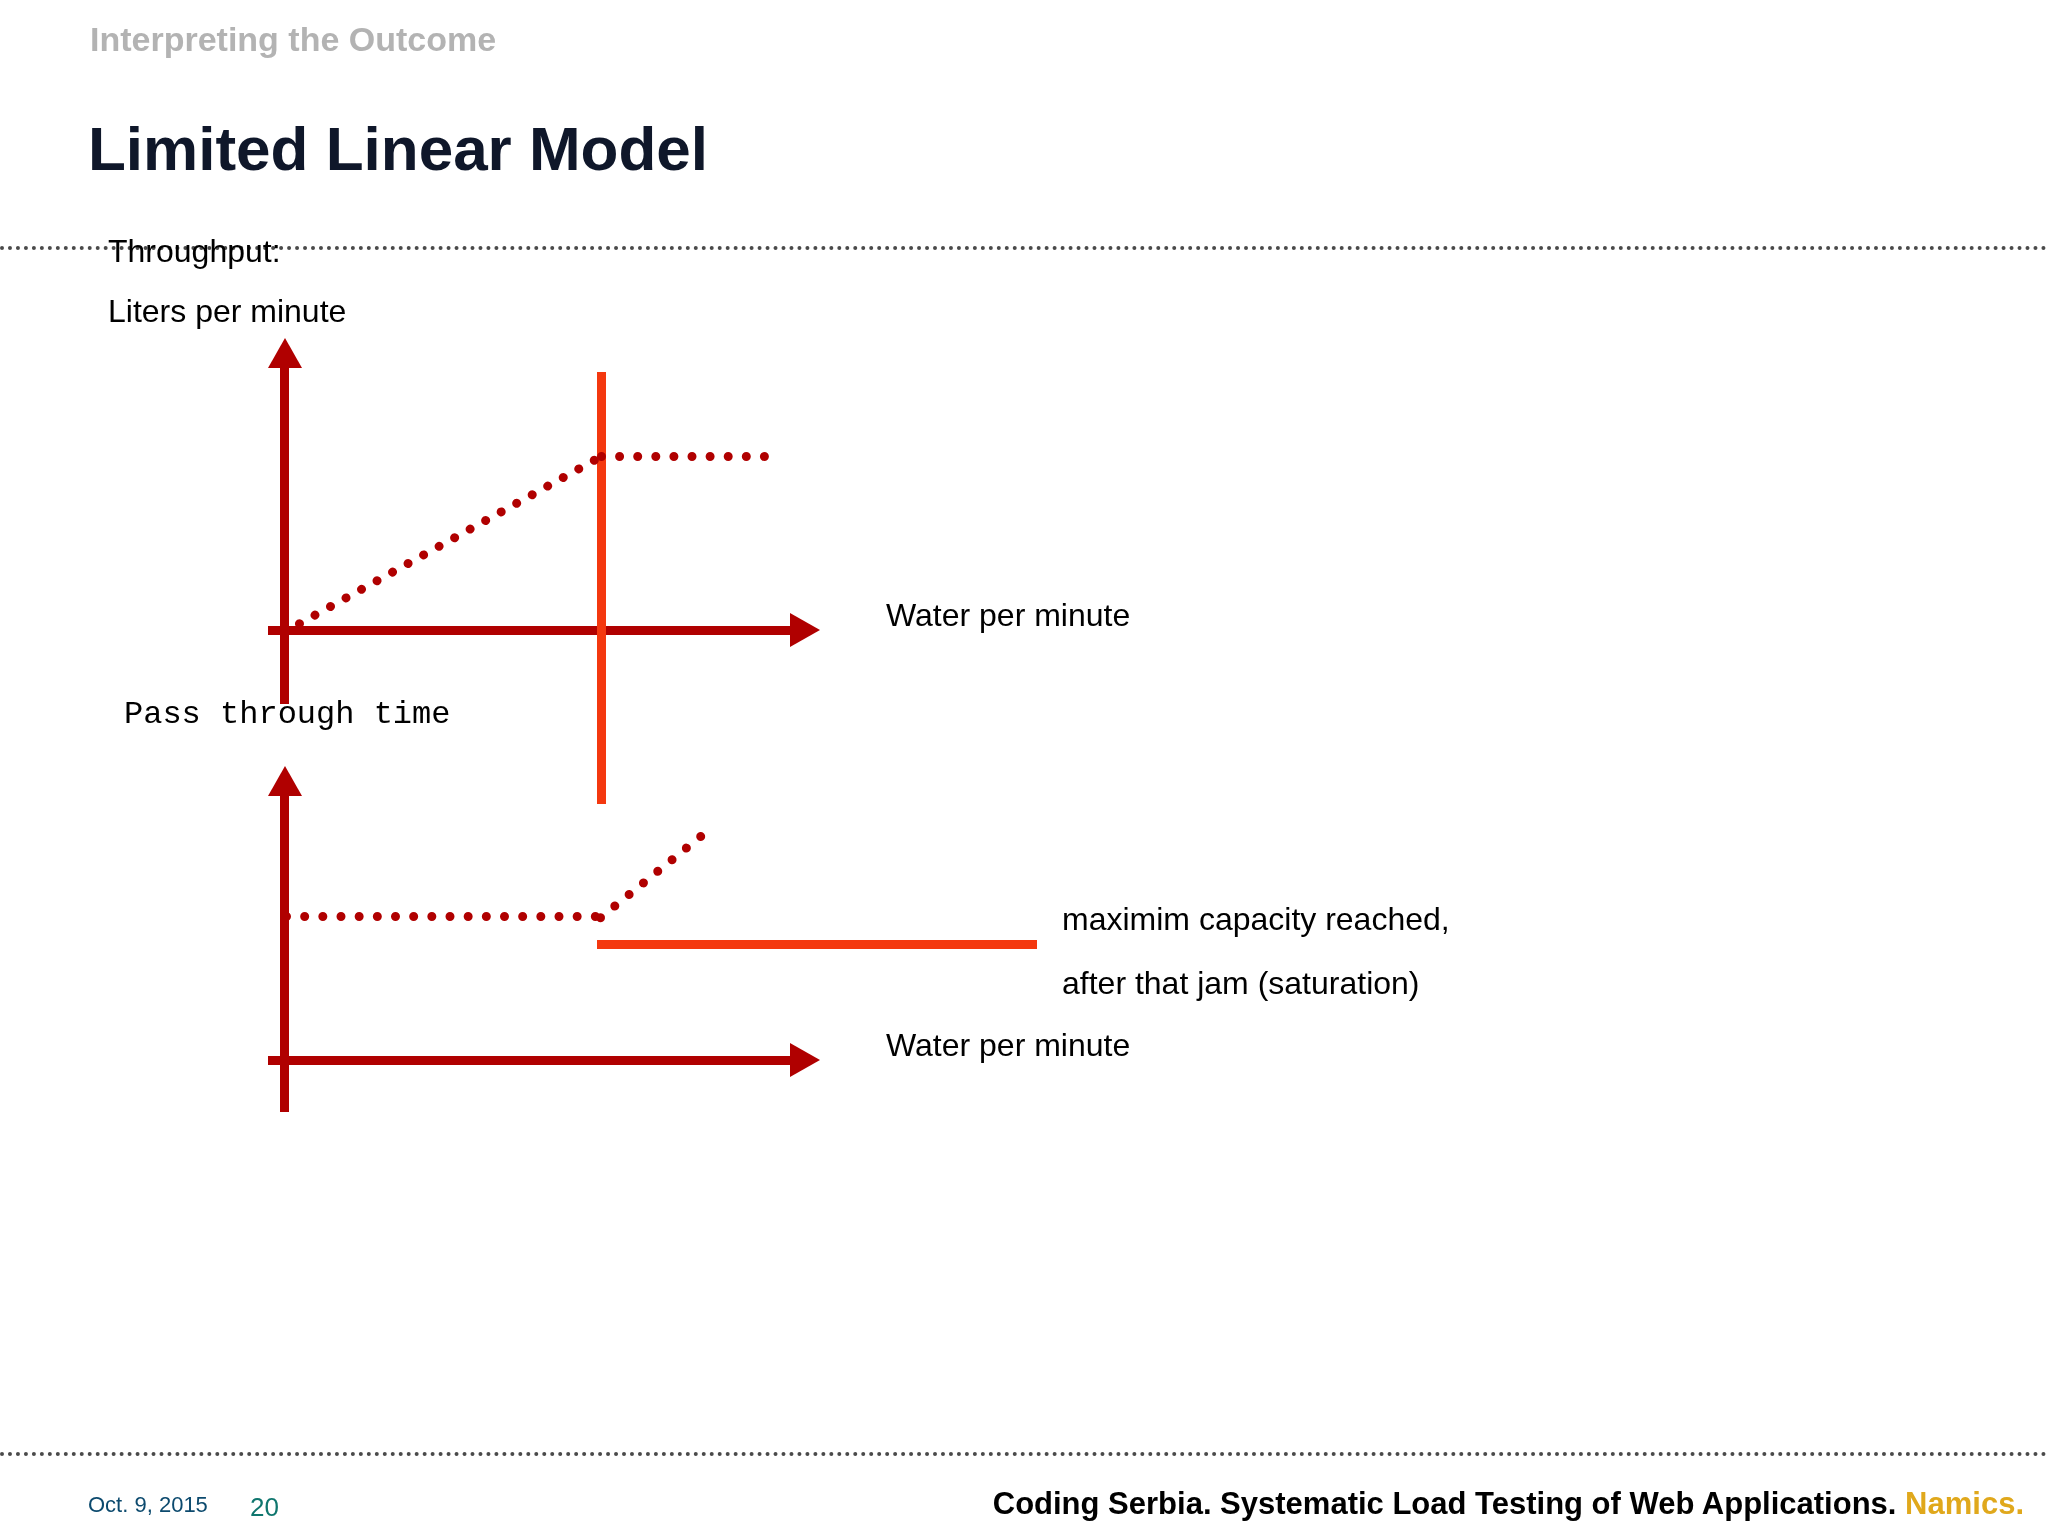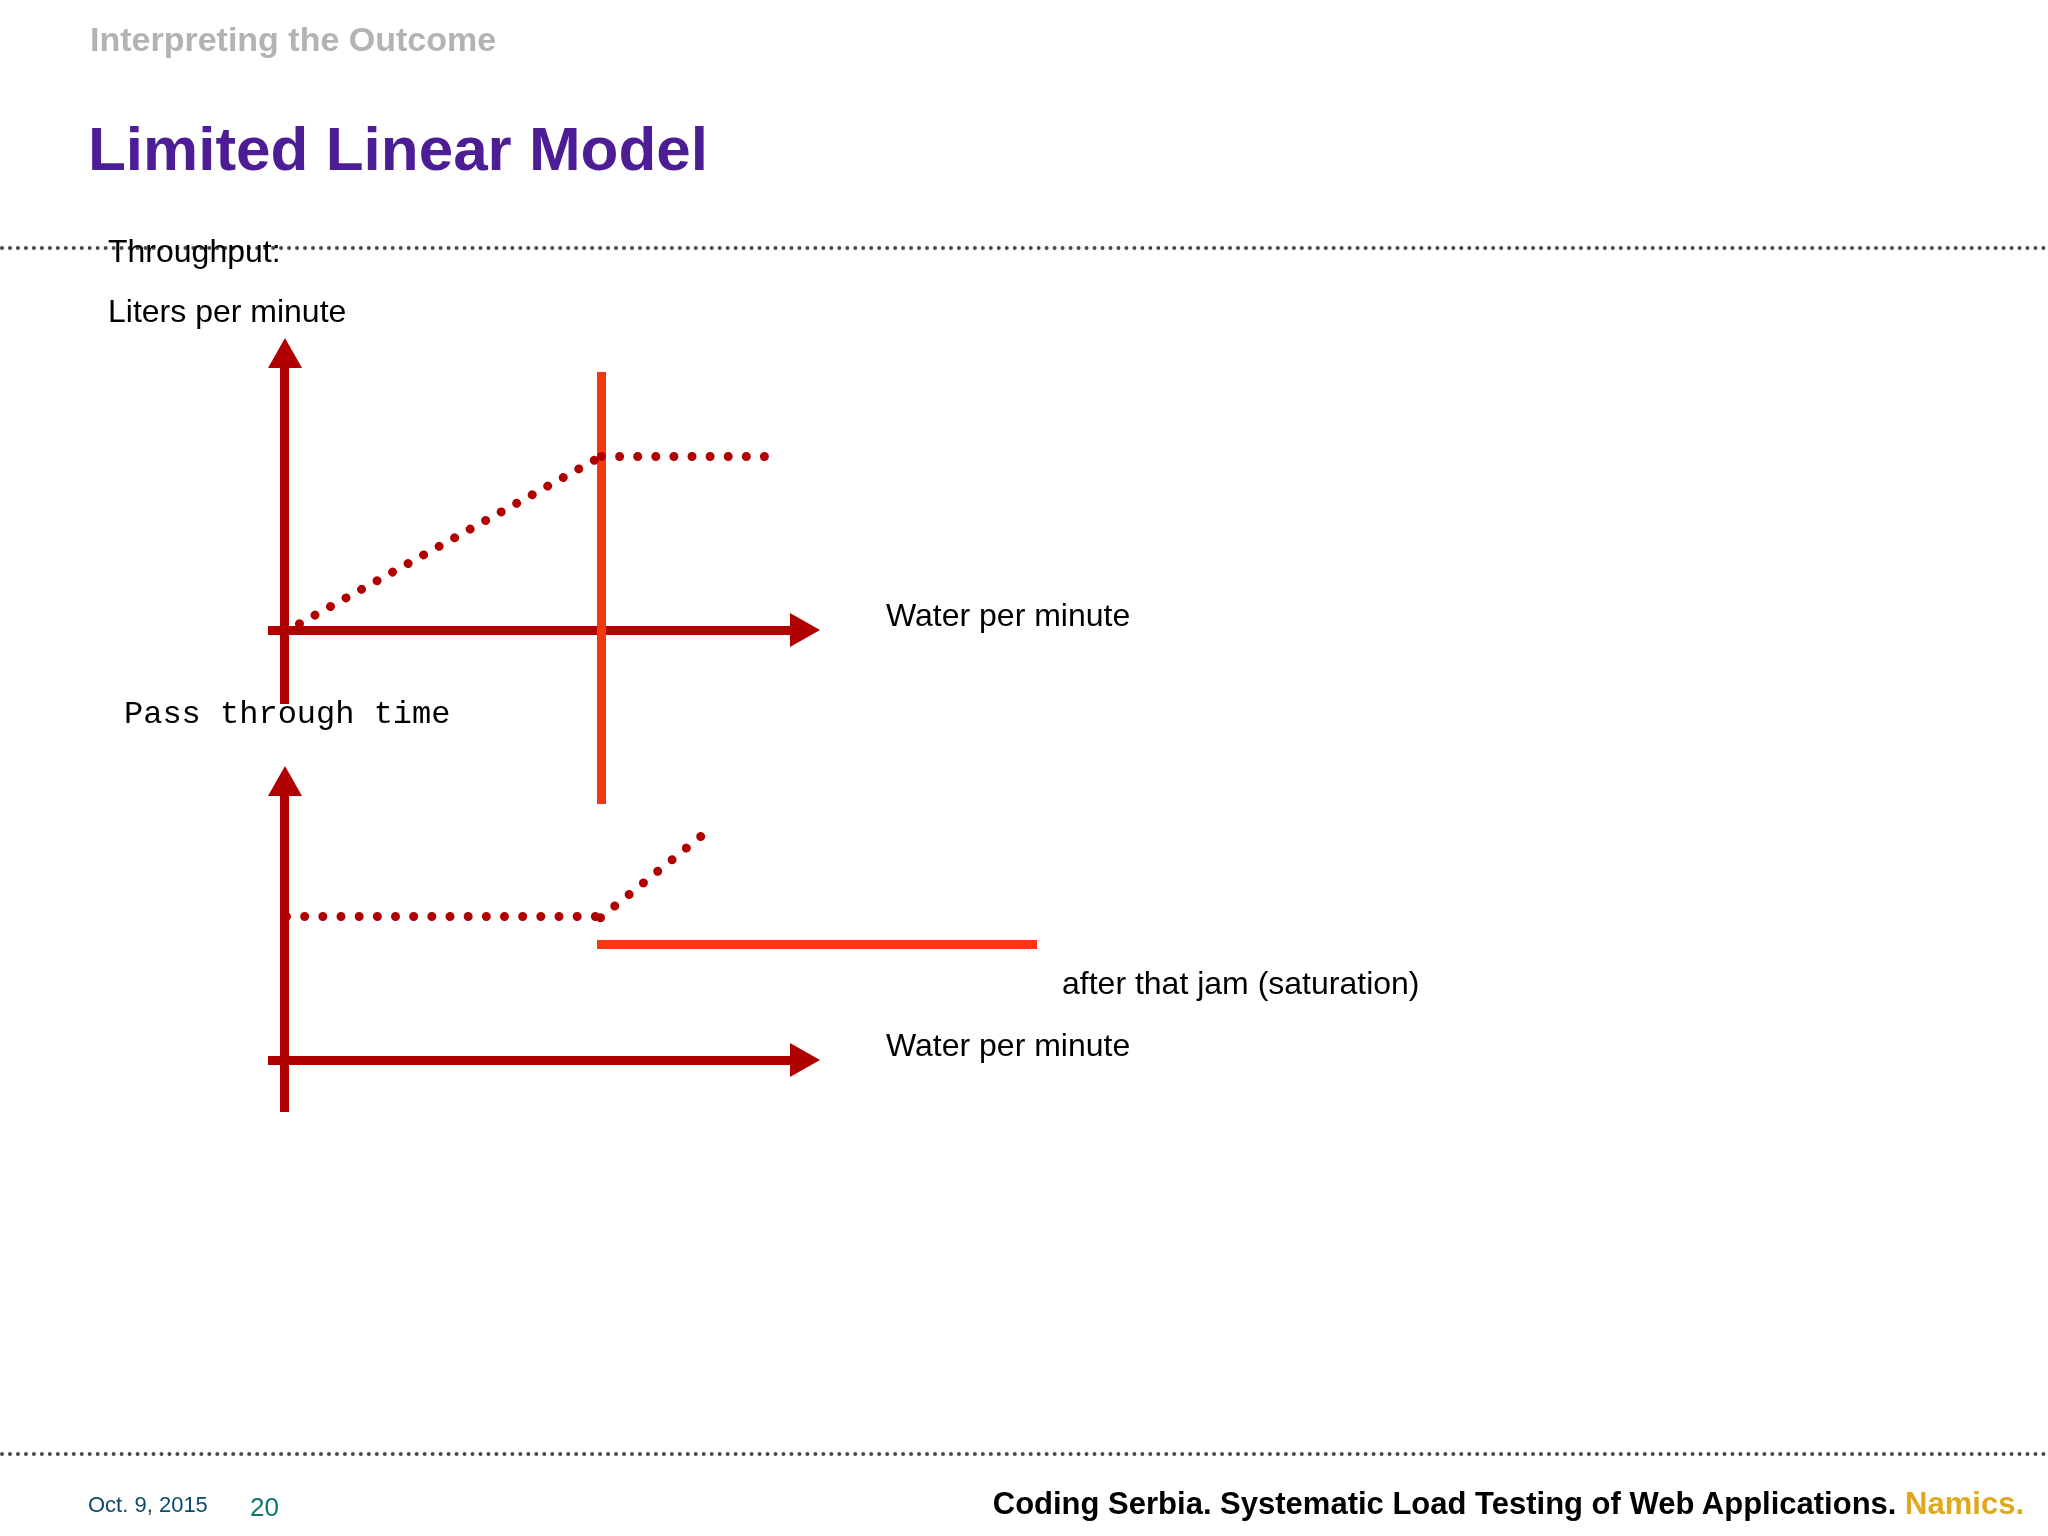--- a/index.html
+++ b/index.html
@@ -26,21 +26,21 @@
     letter-spacing: 0px;
     white-space: nowrap;
     text-align: center;
   }
   .slide-title {
     position: absolute;
     left: 88px;
     top: 148px;
     font-size: 62px;
     font-weight: bold;
-    color: #4c1d95;
+    color: #0f172a;
     white-space: nowrap;
     transform: translateY(-50%);
   }
   .divider-top {
     position: absolute;
     left: 0;
     top: 246px;
     width: 2048px;
     height: 0;
     border-top: 4px dotted #4a4a4a;
@@ -192,20 +192,21 @@
   <div class="axis-h" style="left:268px; top:810px; width:528px;"></div>
   <div class="arrow-right" style="left:790px; top:797px;"></div>
   <div class="label" style="left:886px; top:782px;">Water per minute</div>
 
   <div class="sat-h" style="left:597px; top:694px; width:440px;"></div>
 
   <div class="dot-h" style="left:282px; top:666px; width:318px;"></div>
 
   <div class="dot-diag" style="left:597px; top:670px; width:138px; transform:rotate(-39deg);"></div>
 
+  <div class="label" style="left:1062px; top:656px;">maximim capacity reached,</div>
   <div class="label" style="left:1062px; top:720px;">after that jam (saturation)</div>
 
 </div>
 
 <div class="divider-bottom"></div>
 
 <div class="footer-date">Oct. 9, 2015</div>
 
 <div class="footer-page">20</div>
 

